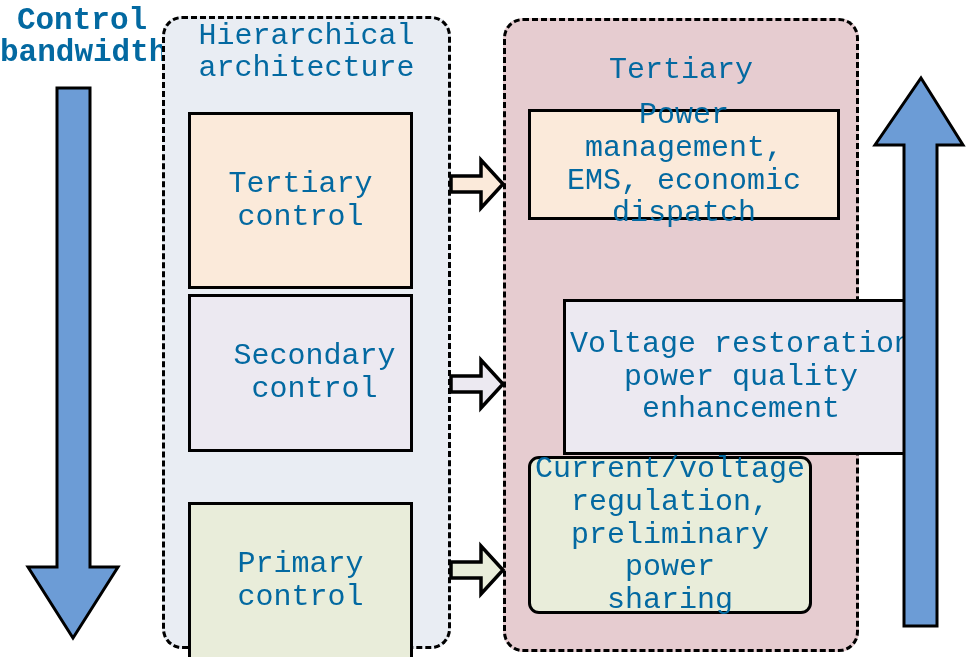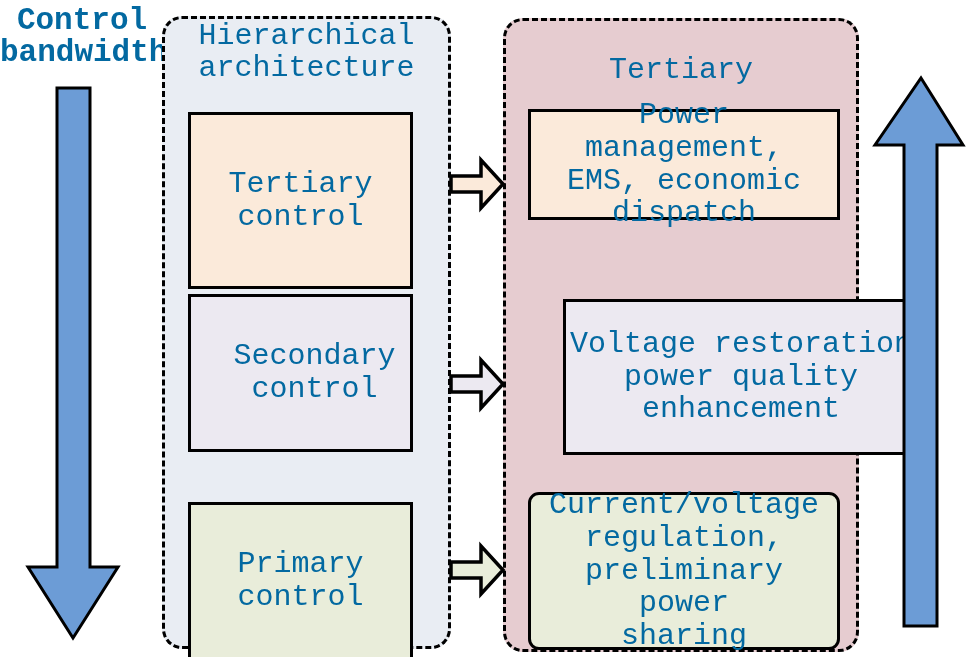--- a/index.html
+++ b/index.html
@@ -60,21 +60,21 @@
     line-height: 1.09;
     white-space: pre-line;
   }
   
   #box-tertiary-control  { left: 188px; top: 112px; width: 225px; height: 177px; }
   #box-secondary-control { left: 188px; top: 294px; width: 225px; height: 158px; }
   #box-primary-control   { left: 188px; top: 472px; width: 225px; height: 158px; }
   
   #box-tertiary-function  { left: 528px; top: 109px; width: 312px; height: 111px; }
   #box-secondary-function { left: 528px; top: 299px; width: 356px; height: 156px; margin-left: 35px; }
-  #box-primary-function   { left: 528px; top: 492px; width: 312px; height: 158px; border-radius: 11px; }
+  #box-primary-function   { left: 528px; top: 456px; width: 284px; height: 158px; border-radius: 11px; }
 
   #arrow-layer {
     position: absolute;
     left: 0;
     top: 0;
     width: 969px;
     height: 657px;
     pointer-events: none;
   }
 </style>

